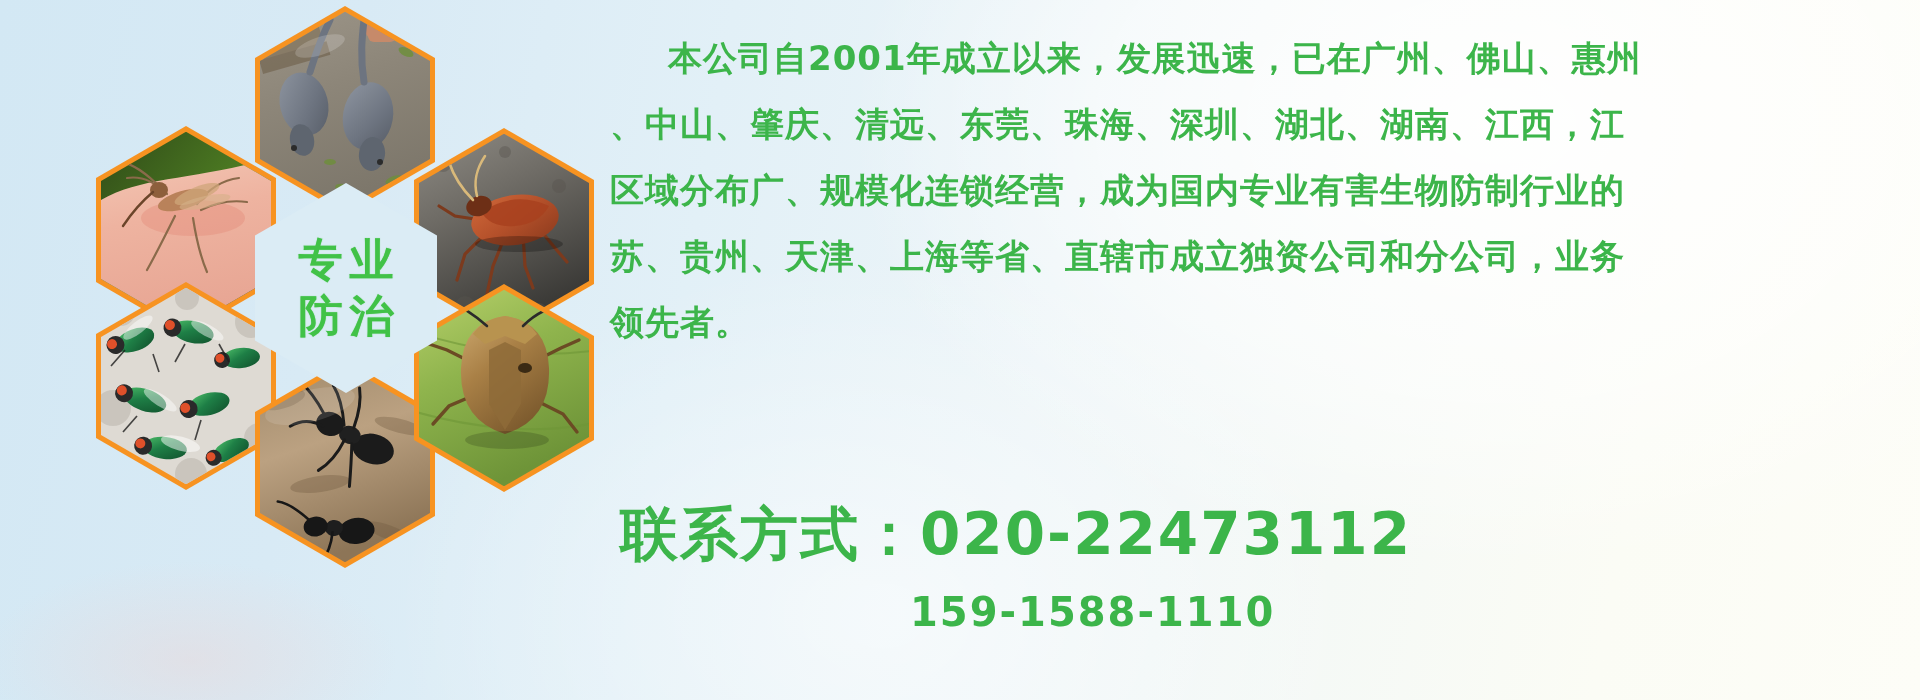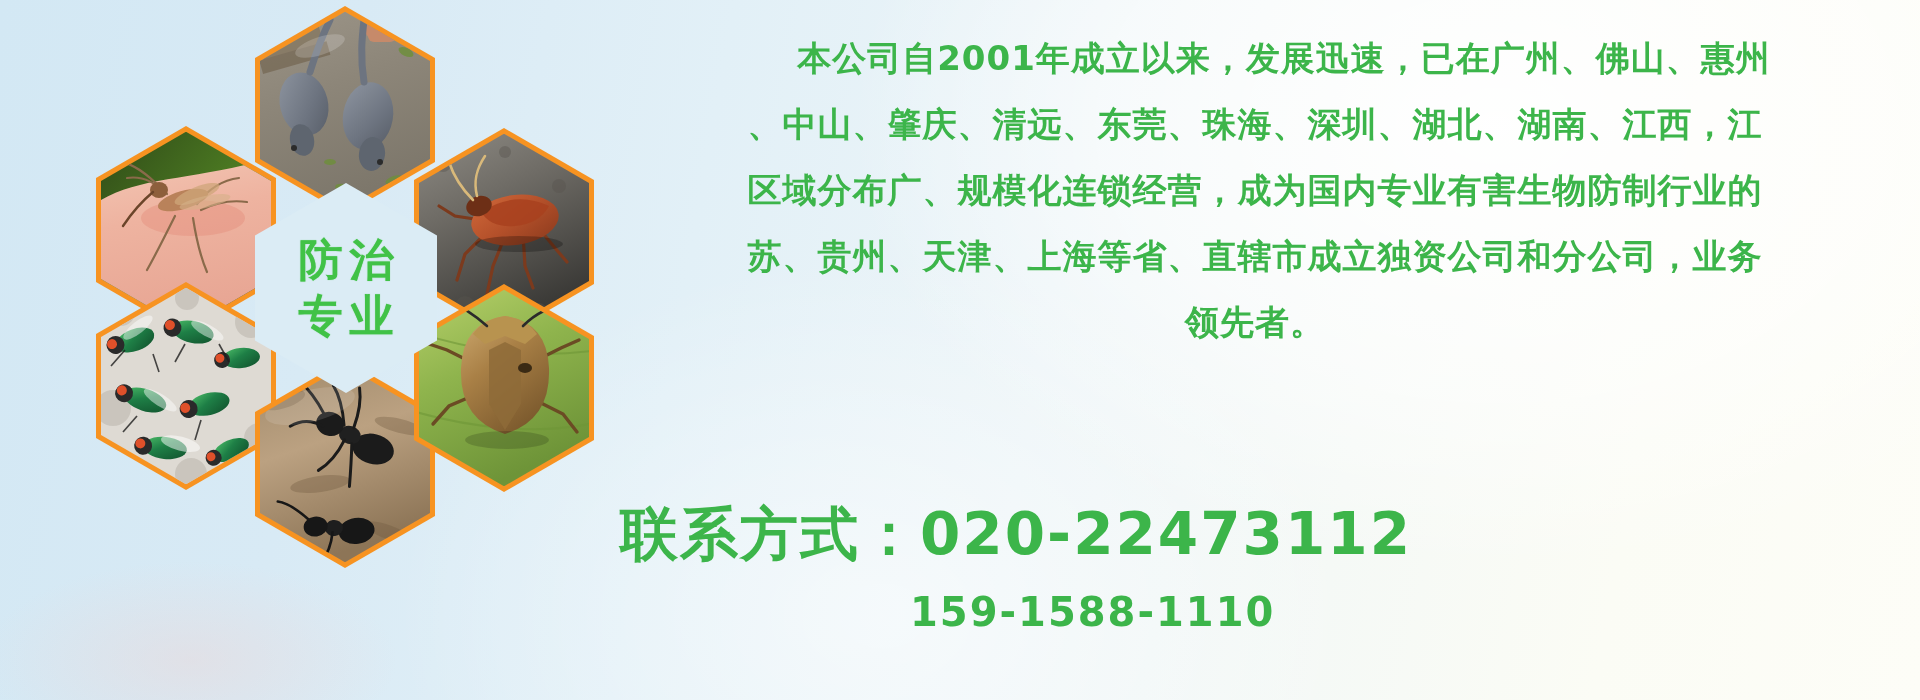--- a/index.html
+++ b/index.html
@@ -51,21 +51,20 @@
   }
   #copy p{
     margin:0 0 9px 0;
     color:#3cb54a;
     font-size:34px;
     line-height:57px;
     font-weight:600;
     letter-spacing:1px;
     white-space:nowrap;
     font-family:"DejaVu Sans","Liberation Sans",sans-serif;
-    text-align:center;
   }
   #copy p.l1{text-indent:58px;}
 
   #contact{
     position:absolute;left:620px;top:495px;width:1100px;
     color:#3cb54a;
     font-family:"DejaVu Sans","Liberation Sans",sans-serif;
   }
   #contact .row1{
     font-size:58px;font-weight:bold;letter-spacing:2px;line-height:78px;white-space:nowrap;
@@ -366,22 +365,22 @@
             <path d="M104 36 C118 22 130 18 142 16"></path>
           </g>
           <g fill="#000" opacity=".16">
               <ellipse cx="88" cy="150" rx="42" ry="9"></ellipse>
             </g>
         </svg>
       </div>
     </div>
 
     <div id="hex-center">
+      <div class="ct">专业</div>
       <div class="ct">防治</div>
-      <div class="ct">专业</div>
     </div>
 
   </div>
 
   <div id="copy">
     <p class="l1">本公司自2001年成立以来，发展迅速，已在广州、佛山、惠州</p>
     <p>、中山、肇庆、清远、东莞、珠海、深圳、湖北、湖南、江西，江</p>
     <p>区域分布广、规模化连锁经营，成为国内专业有害生物防制行业的</p>
     <p>苏、贵州、天津、上海等省、直辖市成立独资公司和分公司，业务</p>
     <p>领先者。</p>

